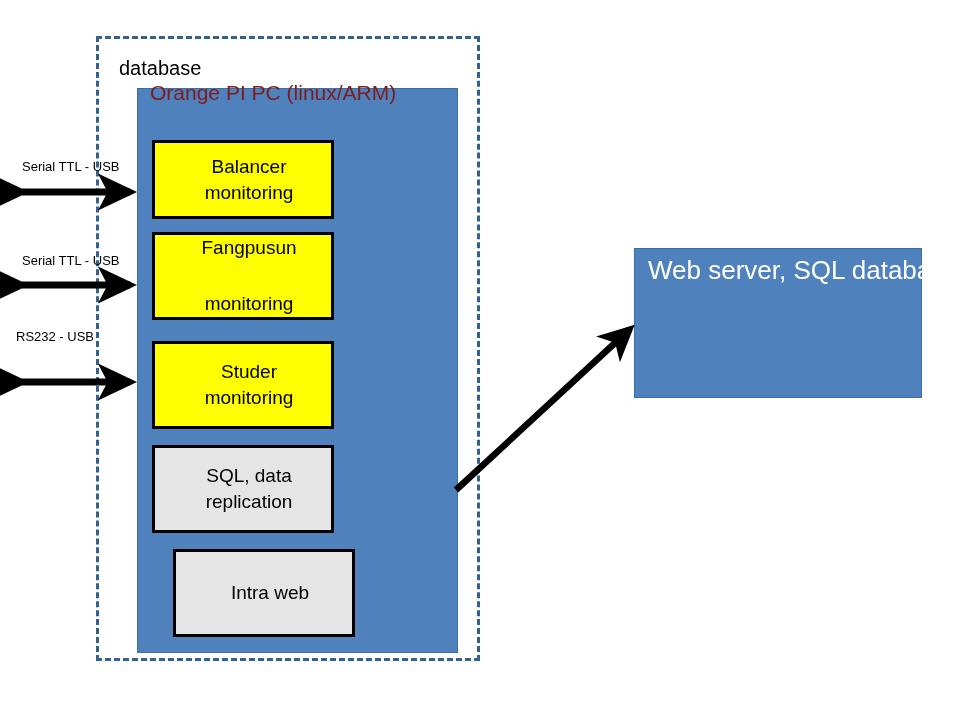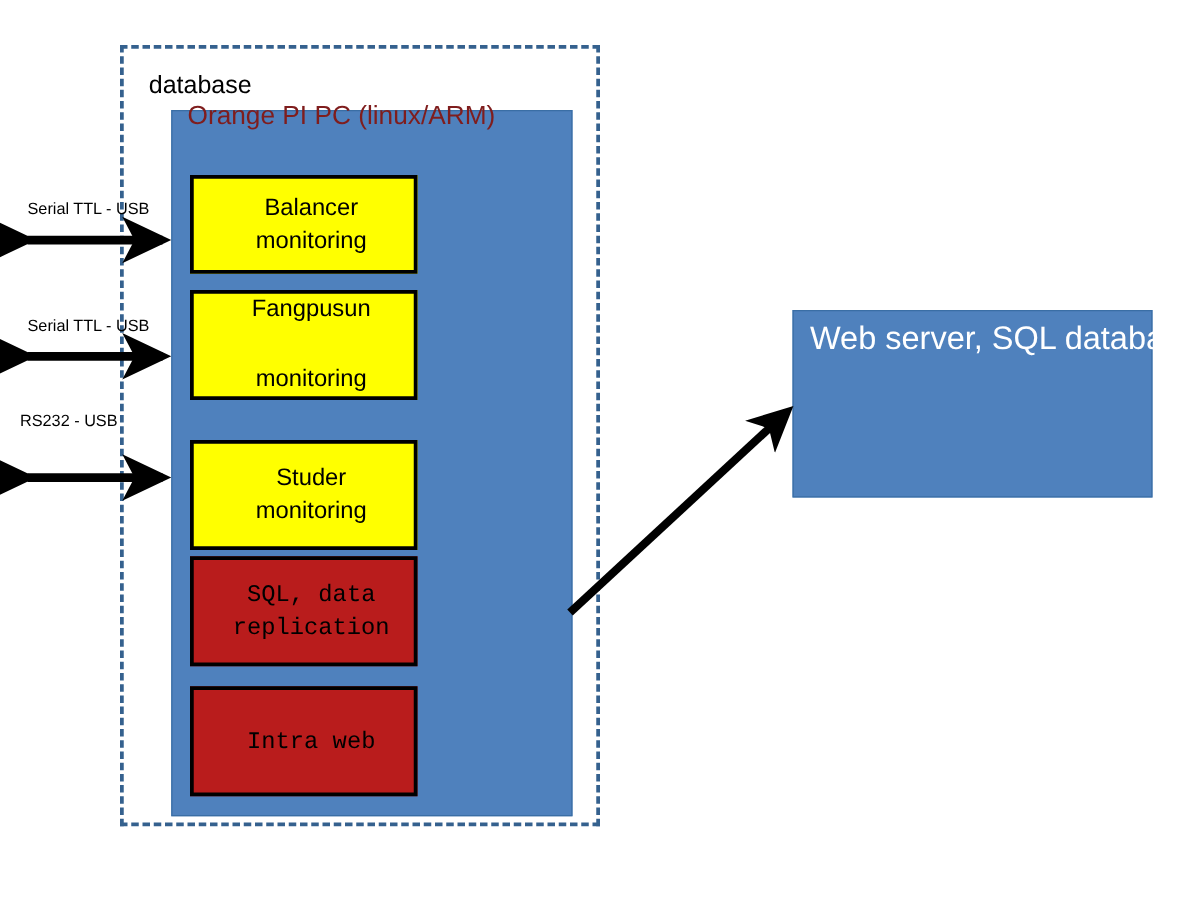--- a/index.html
+++ b/index.html
@@ -76,27 +76,27 @@
     align-items: center;
     justify-content: center;
     font-size: 19px;
     color: #000000;
     line-height: 26px;
     text-align: center;
     padding-left: 12px;
   }
   .service .line { display: block; white-space: nowrap; }
   .service.yellow { background: #FFFF00; }
-  .service.orange { background: #b91c1c; font-family: Liberation Mono, monospace; }
+  .service.orange { background: #e5e5e5; }
 
   .svc-0 { top: 140px; height: 79px; }
   .svc-1 { top: 232px; height: 88px; justify-content: space-between; }
-  .svc-2 { top: 352px; height: 88px; }
+  .svc-2 { top: 341px; height: 88px; }
   .svc-3 { top: 445px; height: 88px; }
-  .svc-4 { top: 549px; height: 88px; }
+  .svc-4 { top: 549px; height: 88px; margin-left: 21px; }
 
   
   .server-box {
     position: absolute;
     left: 634px;
     top: 248px;
     width: 288px;
     height: 150px;
     background: #4F81BD;
     border: 1px solid #3A6EA5;

